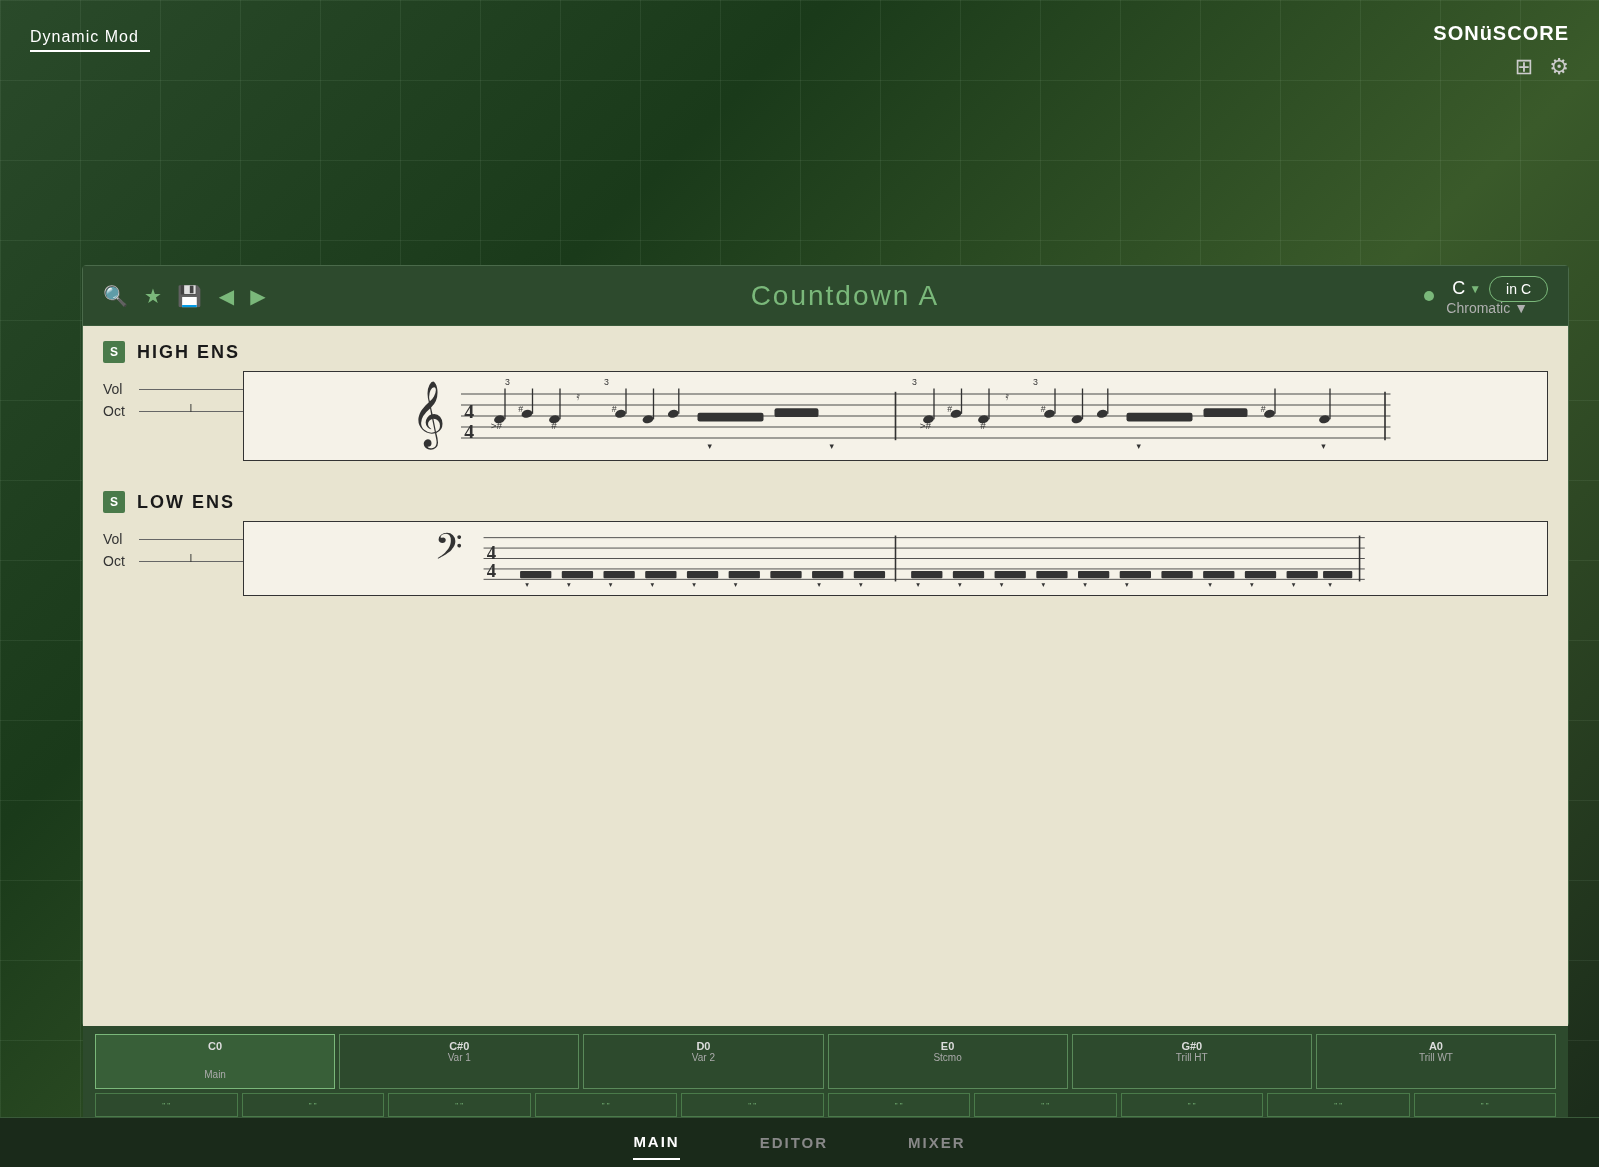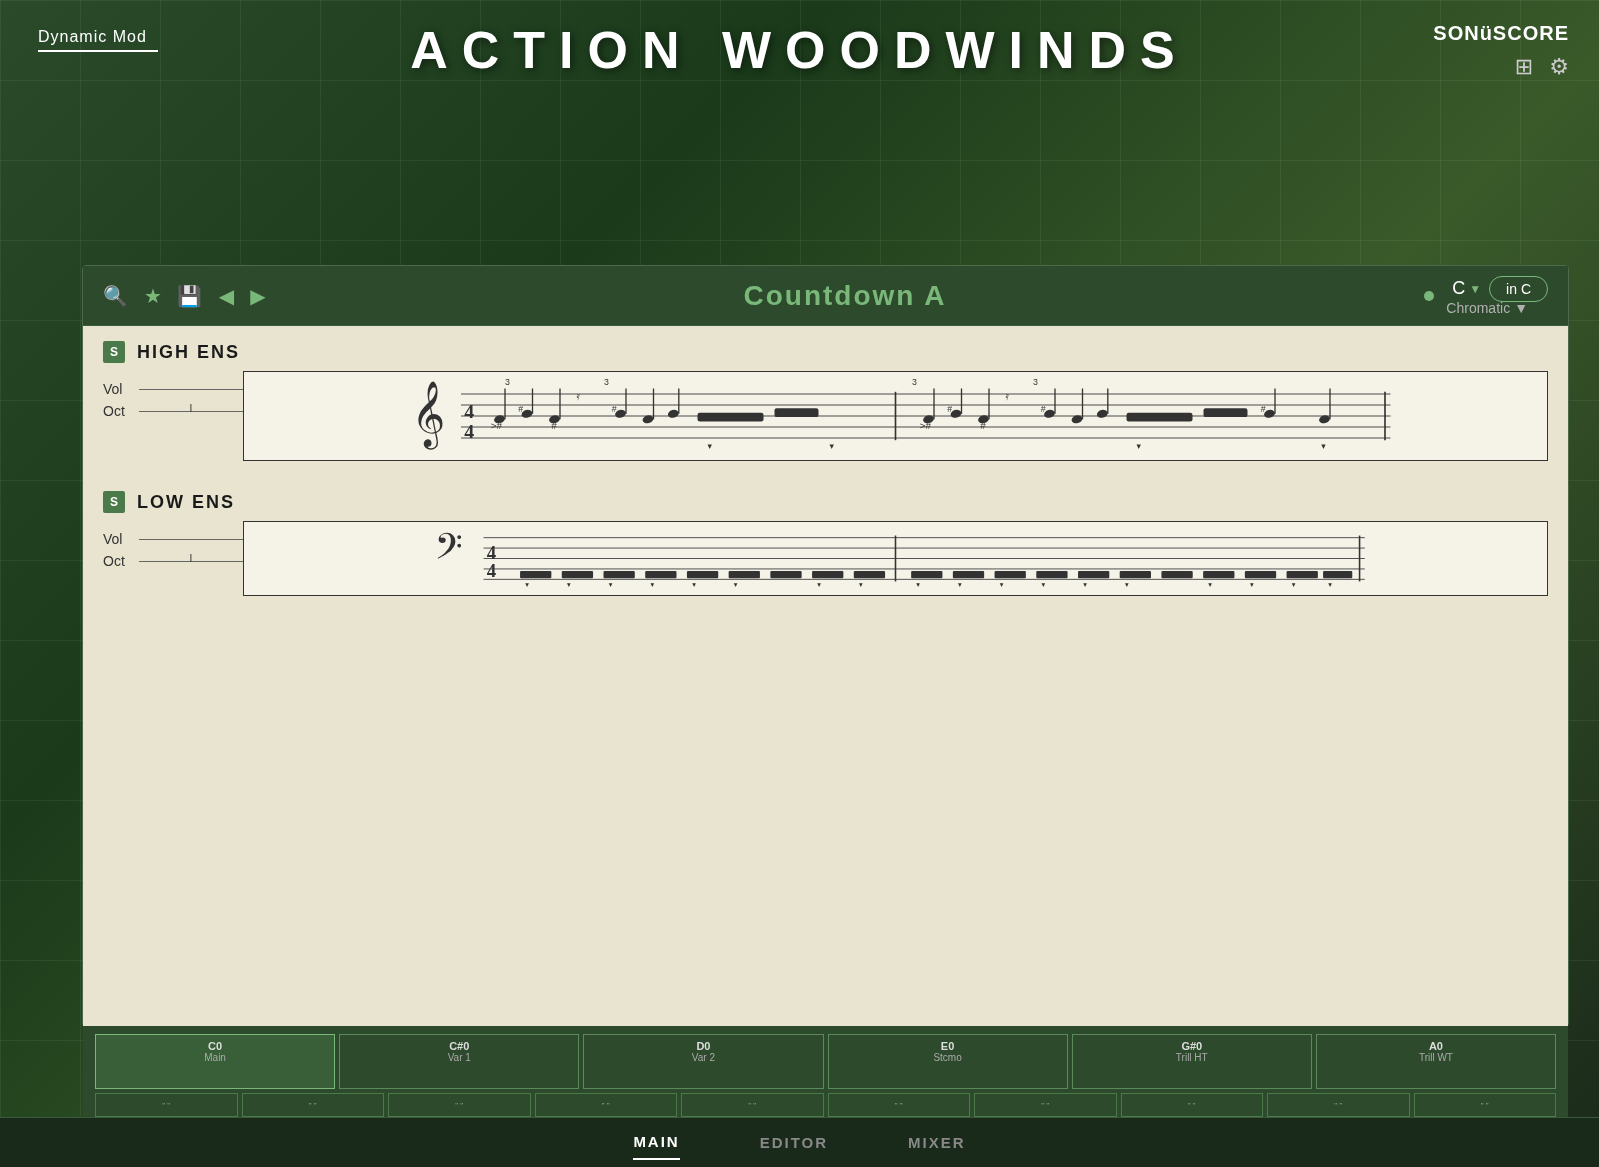--- a/index.html
+++ b/index.html
@@ -27,27 +27,27 @@
       background:
         linear-gradient(rgba(200,230,200,0.08) 1px, transparent 1px),
         linear-gradient(90deg, rgba(200,230,200,0.08) 1px, transparent 1px);
       background-size: 80px 80px;
     }
 
     
     .top-header {
       position: absolute;
       top: 0;
-      left: 0;
+      left: 14px;
       right: 0;
       height: 140px;
       z-index: 10;
       display: flex;
       align-items: flex-start;
-      padding: 20px 38px;
+      padding: 20px 16px;
     }
 
     .preset-name {
       color: #fff;
       font-size: 16px;
       font-weight: 400;
       letter-spacing: 1px;
       margin-top: 8px;
       padding-bottom: 4px;
       border-bottom: 2px solid #fff;
@@ -130,21 +130,21 @@
       color: #7ab87a;
       font-size: 20px;
       cursor: pointer;
     }
 
     .toolbar-center {
       flex: 1;
       text-align: center;
       color: #7ab87a;
       font-size: 28px;
-      font-weight: 700;
+      font-weight: 400;
       letter-spacing: 2px;
     }
 
     .toolbar-right {
       display: flex;
       align-items: center;
       gap: 12px;
     }
 
     .key-dot {
@@ -335,20 +335,21 @@
       flex-direction: column;
       align-items: center;
       padding: 5px 2px 0;
       cursor: pointer;
       min-width: 0;
     }
 
     .pkey.active-key {
       background: rgba(100, 180, 100, 0.2);
       border-color: #7ab87a;
+      gap: 17px;
     }
 
     .pkey-note {
       color: #ddd;
       font-size: 11px;
       font-weight: bold;
       white-space: nowrap;
     }
 
     .pkey-sublabel {
@@ -380,21 +381,20 @@
   </style>
 </head>
 <body>
 
 <div class="bg"></div>
 <div class="bg-cubes"></div>
 
 <div class="top-header">
   <div class="preset-name">Dynamic Mod</div>
 
-  <div class="app-title">ACTION WOODWINDS</div>
 
   <div class="top-right">
     <div class="brand-logo">
       <span style="font-style:normal; font-weight:900; letter-spacing:1px; font-size:20px;">SONüSCORE</span>
     </div>
     <div class="top-icons">
       <span class="top-icon" title="Mixer">⊞</span>
       <span class="top-icon" title="Settings">⚙</span>
     </div>
   </div>

